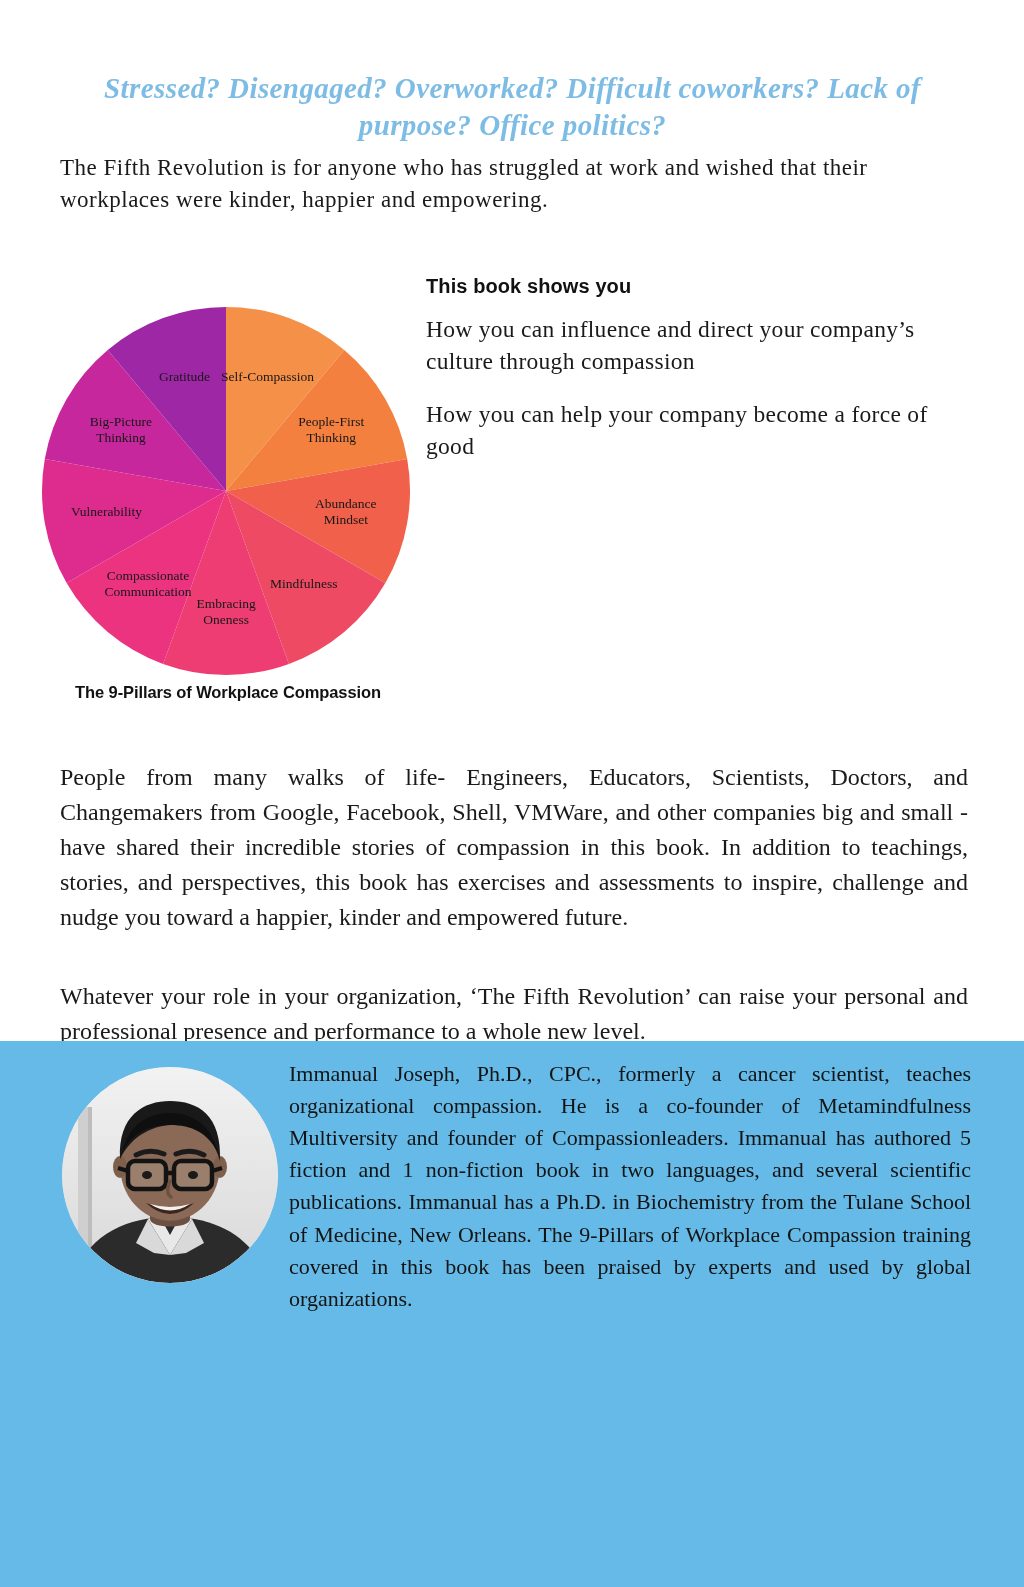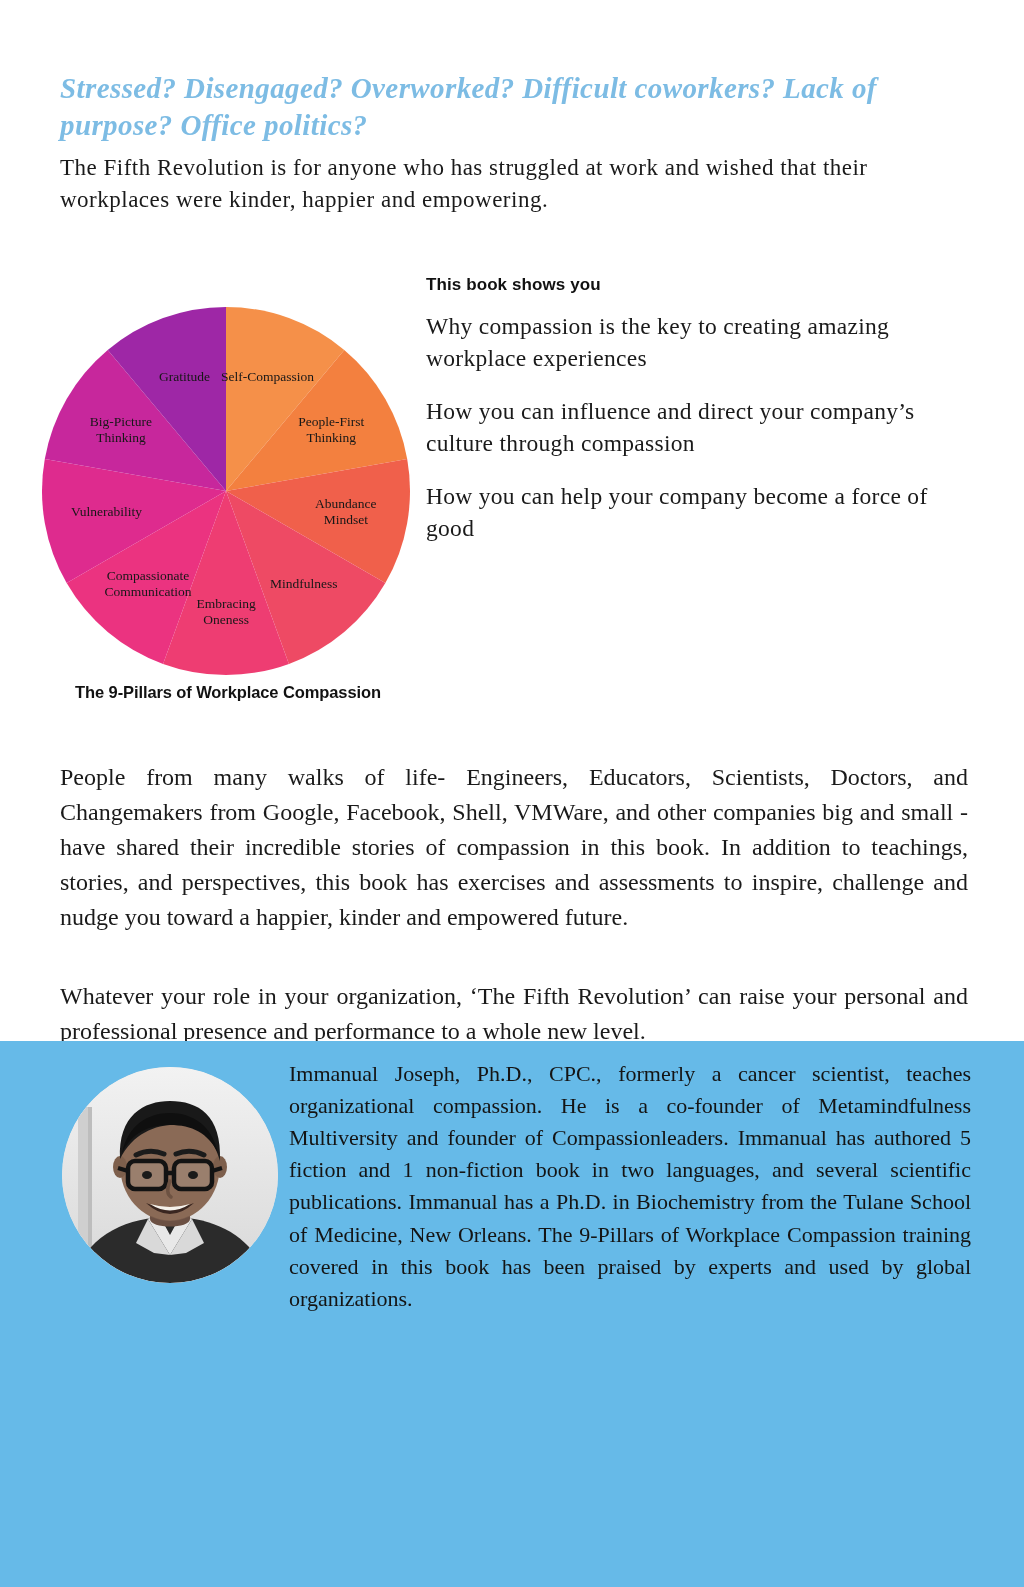--- a/index.html
+++ b/index.html
@@ -29,20 +29,21 @@
     position: absolute;
     left: 60px;
     top: 70px;
     width: 905px;
     font-style: italic;
     font-weight: 700;
     font-size: 29px;
     line-height: 1.27;
     letter-spacing: 0.4px;
     color: #7DBCE4;
+    text-align: center;
   }
 
   .intro {
     position: absolute;
     left: 60px;
     top: 152px;
     width: 900px;
     font-size: 23px;
     line-height: 1.4;
     letter-spacing: 0.5px;
@@ -93,21 +94,21 @@
   
   .right-col {
     position: absolute;
     left: 426px;
     top: 275px;
     width: 538px;
   }
   .shows-heading {
     font-family: "Liberation Sans", "DejaVu Sans", sans-serif;
     font-weight: 700;
-    font-size: 17px;
+    font-size: 20px;
     letter-spacing: 0.1px;
     color: #111111;
     margin: 0 0 16px 0;
   }
   .bullet {
     font-size: 23.5px;
     line-height: 1.36;
     letter-spacing: 0.3px;
     color: #1a1a1a;
     margin: 0 0 21px 0;
@@ -218,21 +219,20 @@
         <div class="slice-label" style="left: 118.965px; top: 63.8837px;">
           <div>Gratitude</div>
         </div>
       </div>
   </div>
   <div class="chart-caption">The 9-Pillars of Workplace Compassion</div>
 </div>
 
 <div class="right-col">
   <div class="shows-heading">This book shows you</div>
-  <p class="bullet">Why compassion is the key to creating amazing workplace experiences</p>
   <p class="bullet">How you can influence and direct your company’s culture through compassion</p>
   <p class="bullet">How you can help your company become a force of good</p>
 </div>
 
 <div class="body-para p1">People from many walks of life- Engineers, Educators, Scientists, Doctors, and Changemakers from Google, Facebook, Shell, VMWare, and other companies big and small - have shared their incredible stories of compassion in this book.  In addition to teachings, stories, and perspectives, this book has exercises and assessments to inspire, challenge and nudge you toward a happier, kinder and empowered future.</div>
 <div class="body-para p2">Whatever your role in your organization, ‘The Fifth Revolution’ can raise your personal and professional presence and performance to a whole new level.</div>
 
 <div class="author-band"></div>
 
 <div class="avatar">

